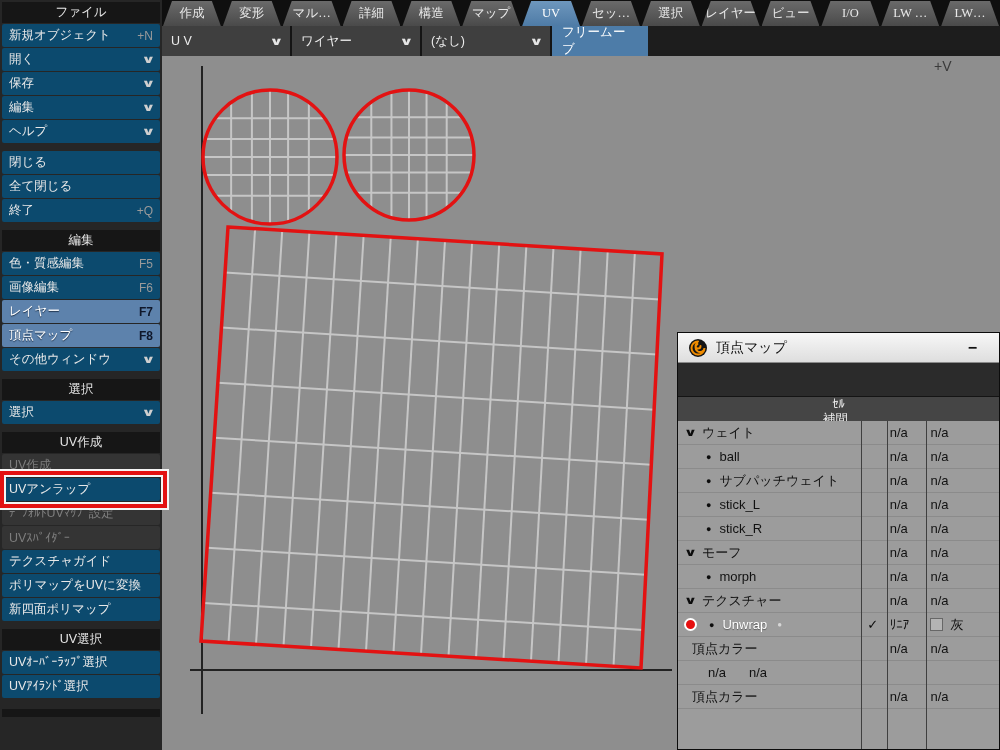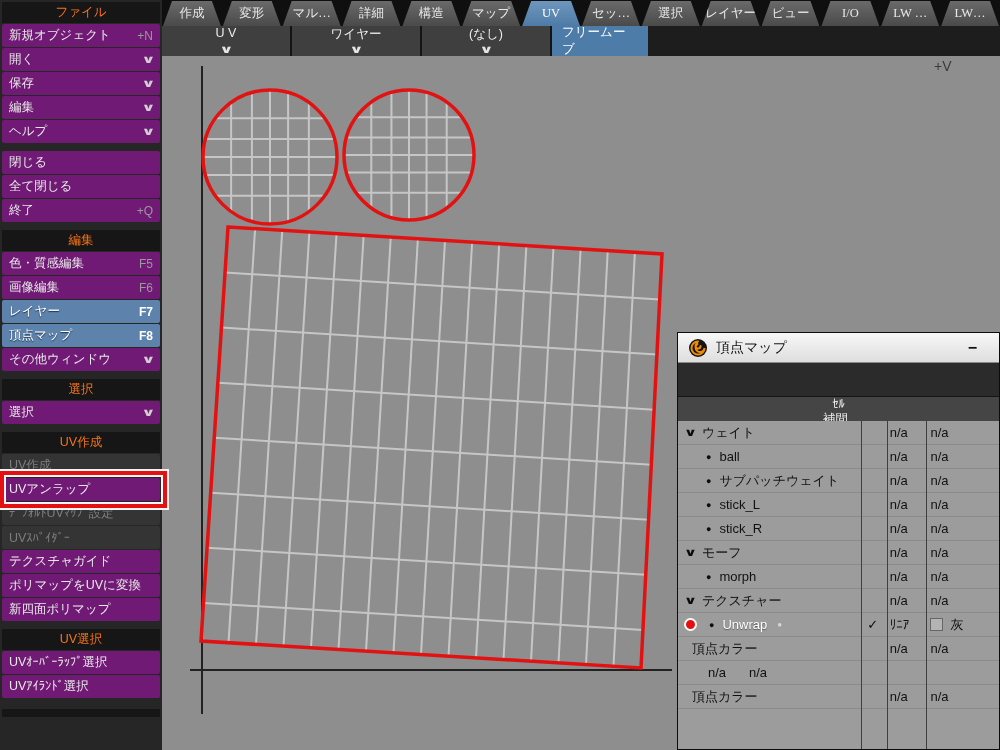--- a/index.html
+++ b/index.html
@@ -3,51 +3,51 @@
 <meta charset="utf-8">
 <style>
   * { margin:0; padding:0; box-sizing:border-box; }
   html,body { width:1000px; height:750px; background:#111; }
   body { font-family:"Liberation Sans","DejaVu Sans",sans-serif; overflow:hidden; }
   #root { position:relative; width:1000px; height:750px; background:#1a1a1a; }
 
   
   #sidebar { position:absolute; left:0; top:0; width:162px; height:750px;
              background:#262626; overflow:visible; padding-top:2px; }
-  .sec-header { height:21px; margin:0 2px 1px 2px; background:#161616; color:#f97316;
+  .sec-header { height:21px; margin:0 2px 1px 2px; background:#161616; color:#e5e5e5;
                 font-size:12.5px; display:flex; align-items:center; justify-content:center; }
-  .side-item { position:relative; height:23px; margin:0 2px 1px 2px; background:#701a75;
+  .side-item { position:relative; height:23px; margin:0 2px 1px 2px; background:#0c4a6e;
                border-radius:2px; color:#e8e8e8; font-size:12.5px; display:flex;
                align-items:center; padding:0 7px; }
   .side-item .lbl { flex:1; white-space:nowrap; overflow:hidden; }
   .side-item .acc { color:#9a9a9a; font-size:12px; }
   .side-item .chev { color:#cfcfcf; font-size:11px; font-weight:bold; transform:scaleX(1.6); }
   .side-item.disabled { color:#7d7d7d; background:#343434; }
   .side-item.hl { background:#5d82ac; color:#ffffff; text-shadow:0 1px 1px rgba(10,25,45,.8); }
-  .side-item.hl .acc { color:#ffffff; font-weight:bold; text-shadow:none; }
+  .side-item.hl .acc { color:#0f172a; font-weight:bold; text-shadow:none; }
   .sec-gap { height:7px; }
   .red-box { position:absolute; left:-2px; top:-7px; right:-7px; bottom:-7px;
              border:4px solid #e31111; box-shadow:0 0 0 2px #f5f5f5, inset 0 0 0 2px #f5f5f5;
              pointer-events:none; z-index:50; }
   #sidebar-bottom-strip { height:8px; margin:3px 2px 0 2px; background:#161616; }
 
   
   #tabbar { position:absolute; left:162px; top:0; width:838px; height:26px; background:#0f0f0f;
             display:flex; align-items:stretch; padding-top:1px;font-family:Liberation Serif, serif; }
   .tab { flex:1 1 0; min-width:0; margin:0 1px; background:linear-gradient(#6a6a6a,#4a4a4a);
          color:#e9e9e9; font-size:12.5px; display:flex; align-items:center; justify-content:center;
          clip-path:polygon(9px 0, calc(100% - 9px) 0, 100% 100%, 0 100%);
          white-space:nowrap; overflow:hidden; }
   .tab.active { background:linear-gradient(#6e97bd,#4e7ba6); color:#fff; }
 
   
   #toolbar { position:absolute; left:162px; top:26px; width:838px; height:30px; background:#1d1d1d;
              display:flex; align-items:stretch; }
   .dd { width:130px; background:#3f3f3f; border-right:2px solid #141414; color:#ececec;
-        font-size:12.5px; display:flex; align-items:center; padding:0 9px;flex-direction:column; }
+        font-size:12.5px; display:flex; align-items:center; padding:0 9px; }
   .dd .val { flex:1; white-space:nowrap; overflow:hidden; }
   .dd .chev { color:#e5e5e5; font-size:11px; font-weight:bold; transform:scaleX(1.6); }
   .mode-btn { width:96px; background:#4d7ca8; color:#fff; font-size:12.5px; display:flex;
               align-items:center; padding:0 10px; }
 
   
   #canvas { position:absolute; left:162px; top:56px; width:838px; height:694px; background:#8e8e8e; }
   #axis-label { position:absolute; left:772px; top:2px; color:#3a3a3a; font-size:14px; }
   #canvas svg { position:absolute; left:0; top:0; }
 

